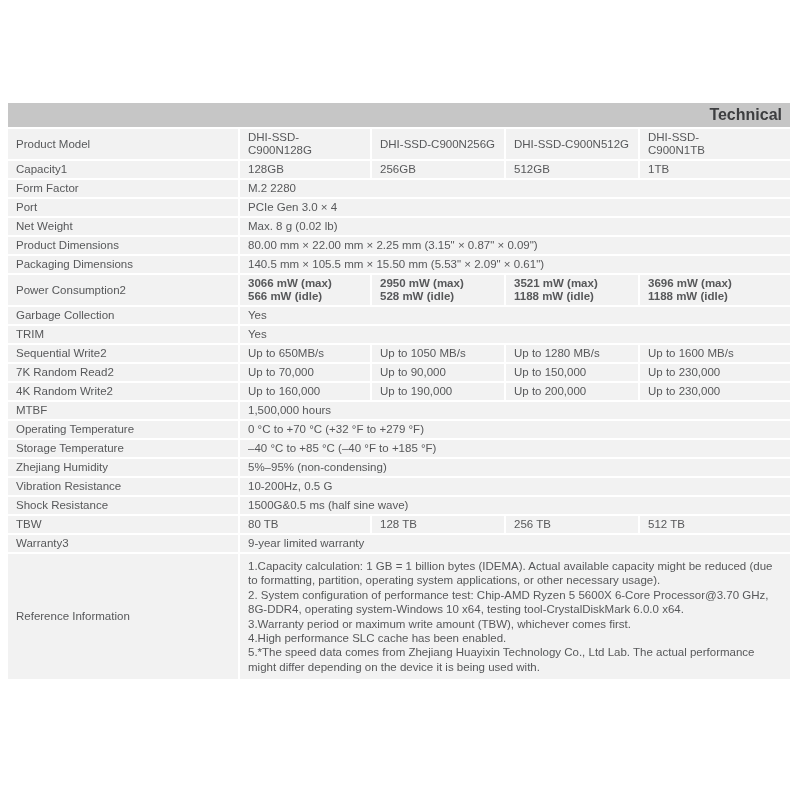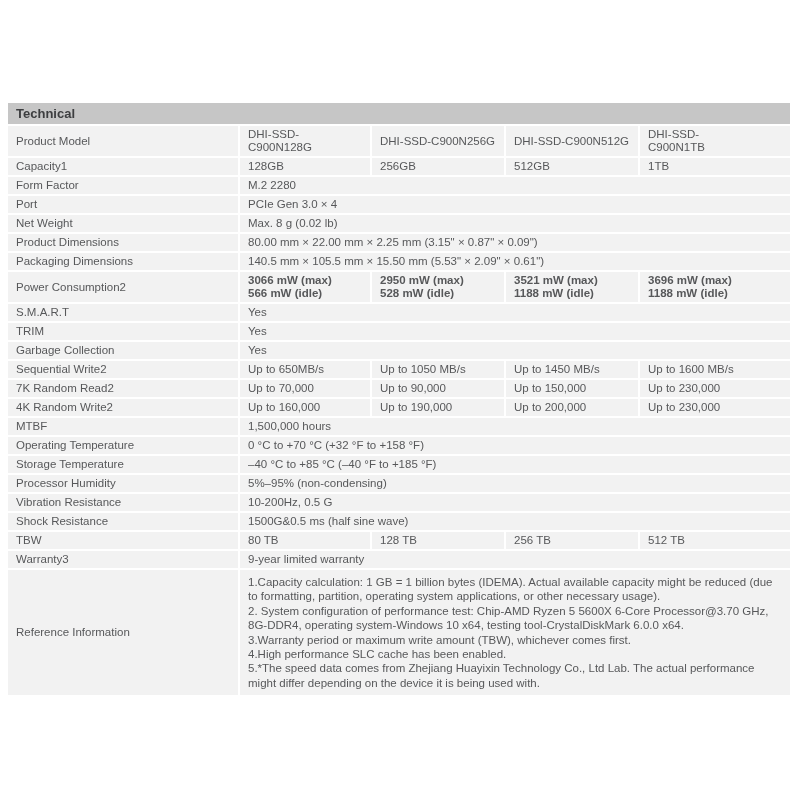--- a/index.html
+++ b/index.html
@@ -22,23 +22,23 @@
     top: 101px;
     left: 6px;
     width: 784px;
     border-collapse: separate;
     border-spacing: 2px;
     table-layout: fixed;
   }
   th.technical-bar {
     background: #c6c6c6;
     color: #3d3e40;
-    font-size: 13px;
+    font-size: 16px;
     font-weight: 600;
-    text-align: left;
+    text-align: right;
     padding: 3px 8px;
     height: 14px;
   }
   td {
     background: #f2f2f2;
     color: #57585a;
     font-size: 11.5px;
     line-height: 13px;
     padding: 2px 8px;
     vertical-align: middle;
@@ -110,36 +110,32 @@
         <td class="val pre">3066 mW (max)
 566 mW (idle)</td>
         <td class="val pre">2950 mW (max)
 528 mW (idle)</td>
         <td class="val pre">3521 mW (max)
 1188 mW (idle)</td>
         <td class="val pre">3696 mW (max)
 1188 mW (idle)</td>
       </tr>
       <tr>
-        <td class="lbl">S.M.A.R.T</td>
+        <td class="lbl">Garbage Collection</td>
         <td class="val" colspan="4">Yes</td>
       </tr>
       <tr>
         <td class="lbl">TRIM</td>
         <td class="val" colspan="4">Yes</td>
       </tr>
       <tr>
-        <td class="lbl">Garbage Collection</td>
-        <td class="val" colspan="4">Yes</td>
-      </tr>
-      <tr>
         <td class="lbl">Sequential Write2</td>
         <td class="val">Up to 650MB/s</td>
         <td class="val">Up to 1050 MB/s</td>
-        <td class="val">Up to 1450 MB/s</td>
+        <td class="val">Up to 1280 MB/s</td>
         <td class="val">Up to 1600 MB/s</td>
       </tr>
       <tr>
         <td class="lbl">7K Random Read2</td>
         <td class="val">Up to 70,000</td>
         <td class="val">Up to 90,000</td>
         <td class="val">Up to 150,000</td>
         <td class="val">Up to 230,000</td>
       </tr>
       <tr>
@@ -148,28 +144,28 @@
         <td class="val">Up to 190,000</td>
         <td class="val">Up to 200,000</td>
         <td class="val">Up to 230,000</td>
       </tr>
       <tr>
         <td class="lbl">MTBF</td>
         <td class="val" colspan="4">1,500,000 hours</td>
       </tr>
       <tr>
         <td class="lbl">Operating Temperature</td>
-        <td class="val" colspan="4">0 °C to +70 °C (+32 °F to +158 °F)</td>
+        <td class="val" colspan="4">0 °C to +70 °C (+32 °F to +279 °F)</td>
       </tr>
       <tr>
         <td class="lbl">Storage Temperature</td>
         <td class="val" colspan="4">–40 °C to +85 °C (–40 °F to +185 °F)</td>
       </tr>
       <tr>
-        <td class="lbl">Processor Humidity</td>
+        <td class="lbl">Zhejiang Humidity</td>
         <td class="val" colspan="4">5%–95% (non-condensing)</td>
       </tr>
       <tr>
         <td class="lbl">Vibration Resistance</td>
         <td class="val" colspan="4">10-200Hz, 0.5 G</td>
       </tr>
       <tr>
         <td class="lbl">Shock Resistance</td>
         <td class="val" colspan="4">1500G&amp;0.5 ms (half sine wave)</td>
       </tr>

